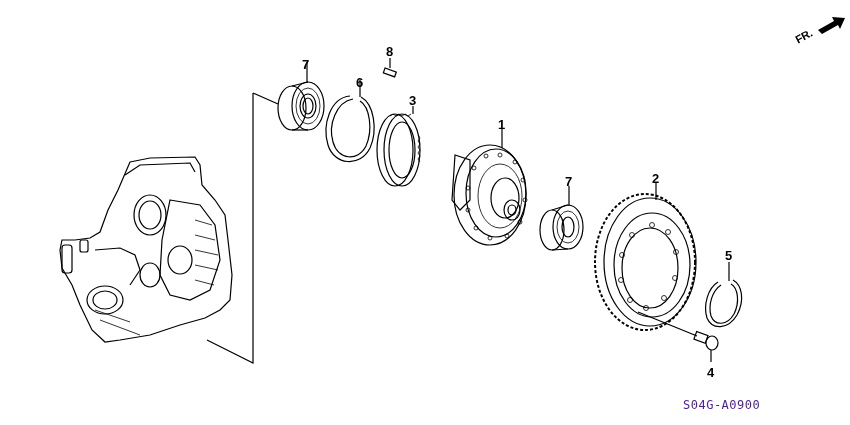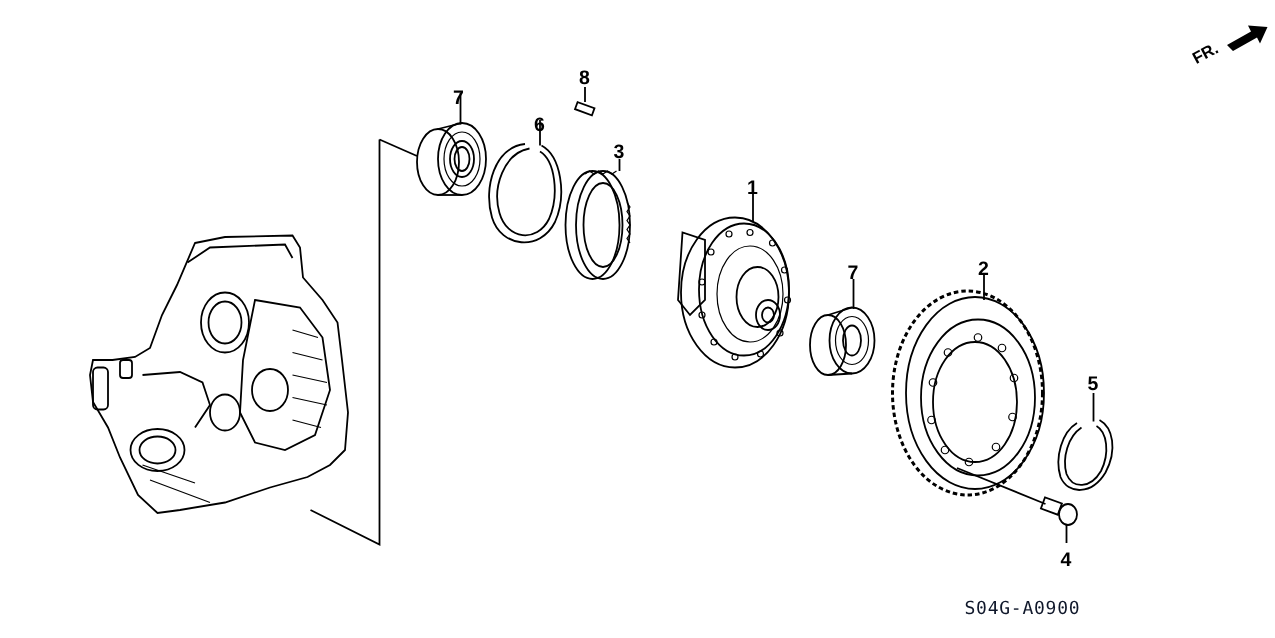--- a/index.html
+++ b/index.html
@@ -1,19 +1,19 @@
 <!DOCTYPE html>
 <html><head>
 <meta charset="utf-8">
 <style>
   html, body { margin: 0; padding: 0; background: #ffffff; }
   body { width: 850px; height: 425px; position: relative; overflow: hidden; font-family: "Liberation Sans", sans-serif; }
   #diagram { position: absolute; left: 0; top: 0; width: 850px; height: 425px; }
   .callout { position: absolute; font-family: "Liberation Sans", sans-serif; font-weight: bold; font-size: 13px; color: #000; line-height: 13px; }
-  .code-label { position: absolute; left: 643px; top: 398px; font-family: "DejaVu Sans Mono", monospace; font-size: 12px; color: #0f172a; letter-spacing: 0.5px; }
+  .code-label { position: absolute; left: 683px; top: 398px; font-family: "DejaVu Sans Mono", monospace; font-size: 12px; color: #4c1d95; letter-spacing: 0.5px; }
   .fr-label { position: absolute; left: 795px; top: 30px; font-family: "Liberation Sans", sans-serif; font-weight: bold; font-size: 11px; transform: rotate(-28deg); color:#000; }
 </style>
 </head>
 <body>
 
 <svg id="diagram" viewBox="0 0 850 425" xmlns="http://www.w3.org/2000/svg" fill="none" stroke="#000" stroke-width="1.2">
 
   <g>
     <polyline points="253,93 253,363 207,340"></polyline>
     <line x1="253" y1="93" x2="278" y2="104"></line>

